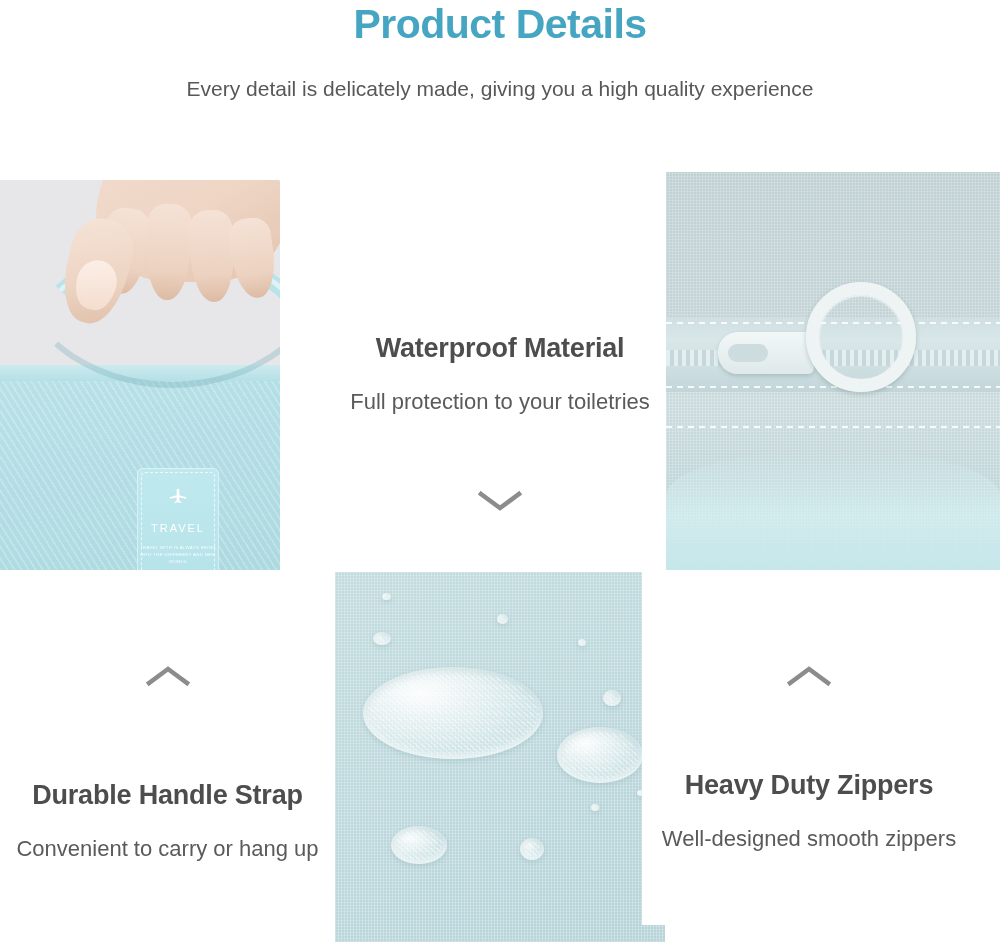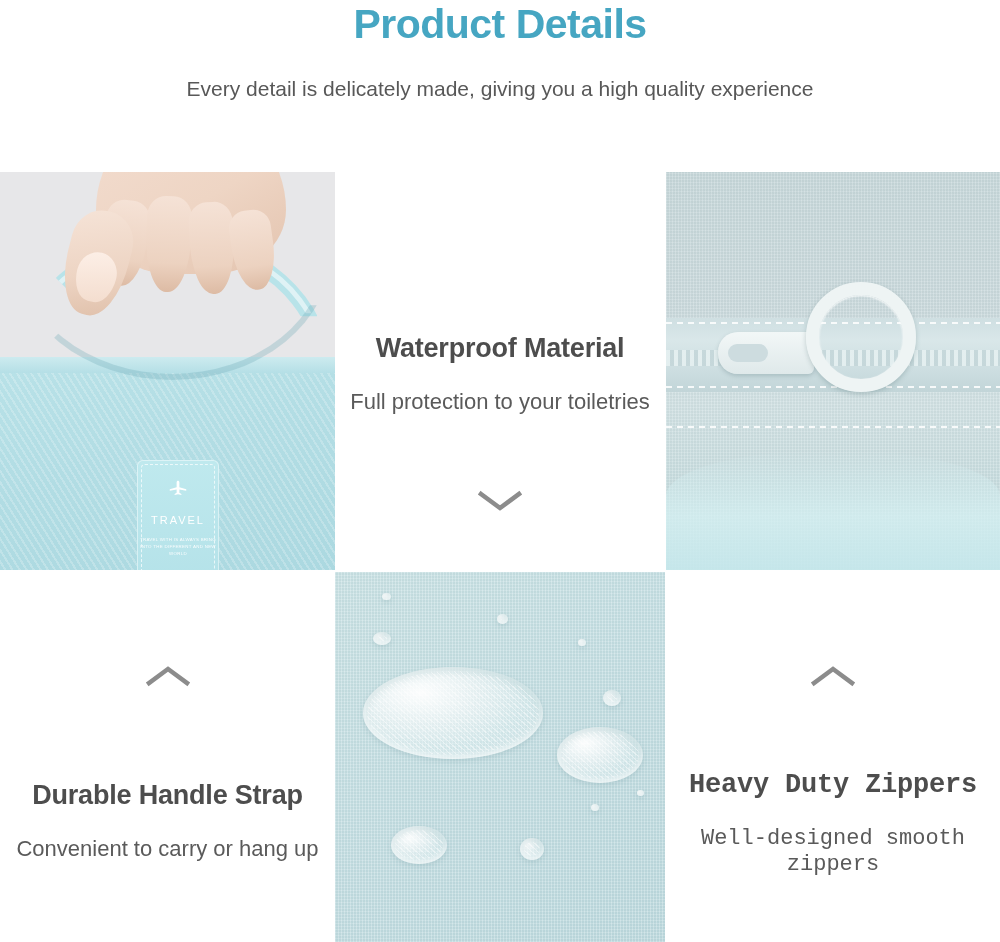--- a/index.html
+++ b/index.html
@@ -28,26 +28,26 @@
     color:#585858;
     line-height:28px;
   }
 
   
   .grid { position:absolute; top:172px; left:0; width:1000px; height:770px; }
 
   .cell { position:absolute; overflow:hidden; background:#fff; }
 
   
-  .cell-tl { left:0;   top:0;   width:335px; height:398px; }
+  .cell-tl { left:0;   top:8px;   width:280px; height:398px; }
   .cell-tc { left:335px; top:0; width:330px; height:398px; }
   .cell-tr { left:666px; top:0; width:334px; height:398px; }
   .cell-bl { left:0;   top:398px; width:335px; height:372px; }
   .cell-bc { left:335px; top:400px; width:330px; height:370px; }
-  .cell-br { left:666px; top:398px; width:334px; height:355px;font-family:Liberation Mono, monospace; }
+  .cell-br { left:642px; top:398px; width:334px; height:355px; }
 
   
   .txt-wrap { position:absolute; left:0; width:100%; text-align:center; }
   .feature-title {
     font-size:27px; font-weight:bold; color:#4d4d4d;
     line-height:34px; letter-spacing:-0.2px;
   }
   .feature-desc {
     font-size:22px; font-weight:normal; color:#5a5a5a;
     line-height:26px; margin-top:24px;

